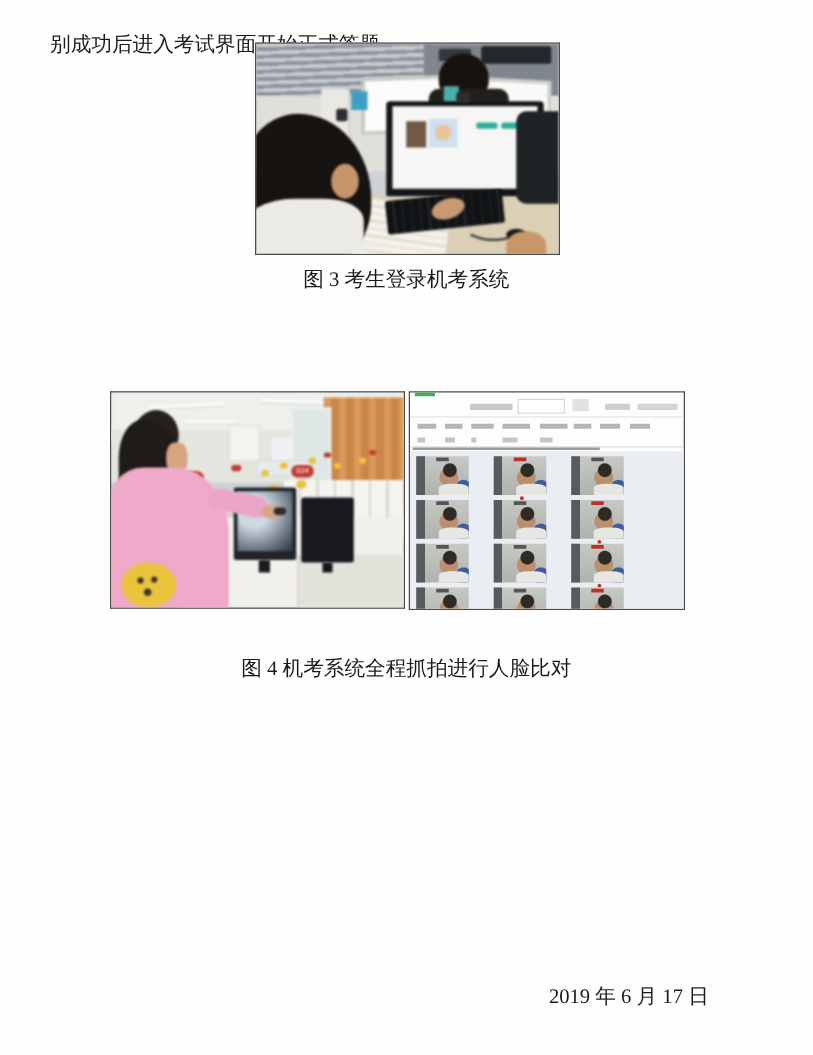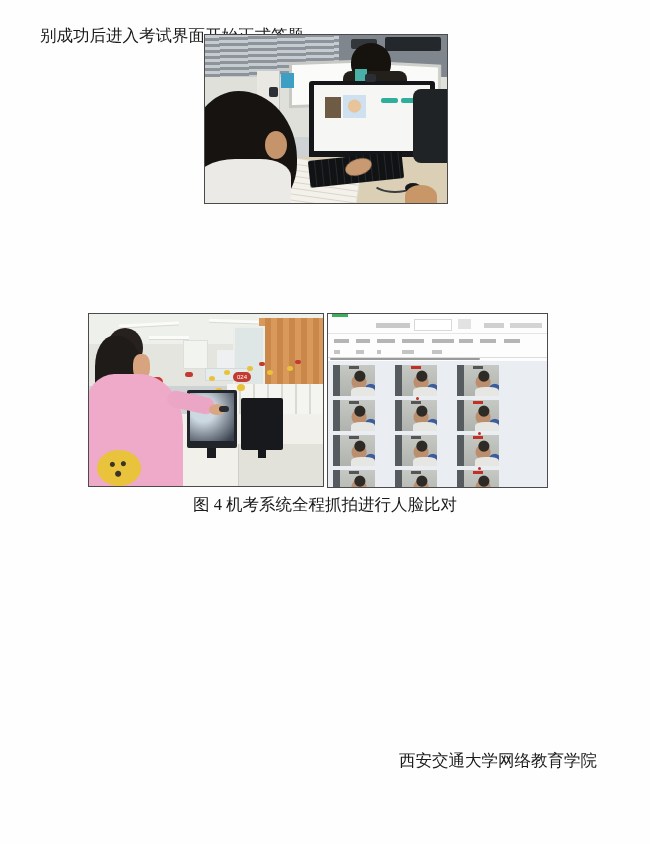--- a/index.html
+++ b/index.html
@@ -5,21 +5,21 @@
   html,body{margin:0;padding:0;background:#ffffff;}
   .page{position:relative;width:650px;height:844px;background:#fefefe;overflow:hidden;
         font-family:"Liberation Serif","DejaVu Serif",serif;color:#1a1a1a;}
   .txt{position:absolute;font-size:16.5px;line-height:30.5px;}
   .intro{left:40px;top:4px;width:578px;}
   .para{left:40px;width:578px;text-align:justify;text-indent:33px;}
   .para1{top:245px;}
   .para2{top:526px;}
   .caption{left:0;width:650px;text-align:center;font-size:16.5px;}
   .cap3{top:209px;}
-  .cap4{top:490px;}
+  .cap4{top:520px;}
   .sig{top:746px;left:0;width:597px;text-align:right;}
   .date{top:782px;left:0;width:567px;text-align:right;}
 
   
   .photo{position:absolute;overflow:hidden;border:1px solid #4b4b4b;background:#cfd2d4;}
   .photo1{left:204px;top:34px;width:242px;height:168px;}
   .photo2{left:88px;top:313px;width:234px;height:172px;}
   .photo3{left:327px;top:313px;width:219px;height:173px;background:#fdfdfd;}
   .sc{position:absolute;}
   .photo1 .sc,.photo2 .sc{filter:blur(0.7px);}
@@ -180,20 +180,21 @@
     <div class="sc p1-hand"></div>
     <div class="sc p1-bag"></div>
     <div class="sc p1-cable"></div>
     <div class="sc p1-mouse"></div>
     <div class="sc p1-hand2"></div>
     <div class="sc p1-hair"></div>
     <div class="sc p1-ear"></div>
     <div class="sc p1-shirt"></div>
   </figure>
 
+  <div class="caption cap3 txt">图 3 考生登录机考系统</div>
 
 
   <figure class="photo photo2" style="margin:0">
     <div class="sc p2-ceiling"></div>
     <div class="sc p2-light p2-l1"></div>
     <div class="sc p2-light p2-l2"></div>
     <div class="sc p2-light p2-l3"></div>
     <div class="sc p2-wall"></div>
     <div class="sc p2-curtain"></div>
     <div class="sc p2-window"></div>
@@ -278,15 +279,15 @@
         </div>
       <div class="thumb"></div>
       <div class="thumb"></div>
       <div class="thumb red"></div>
     </div>
   </figure>
 
   <div class="caption cap4 txt">图 4 机考系统全程抓拍进行人脸比对</div>
 
 
-  <div class="txt sig">西安交通大学网络教育学院</div>
+  <div class="txt date">2019 年 6 月 17 日</div>
 
 </div>
 
 </body></html>

